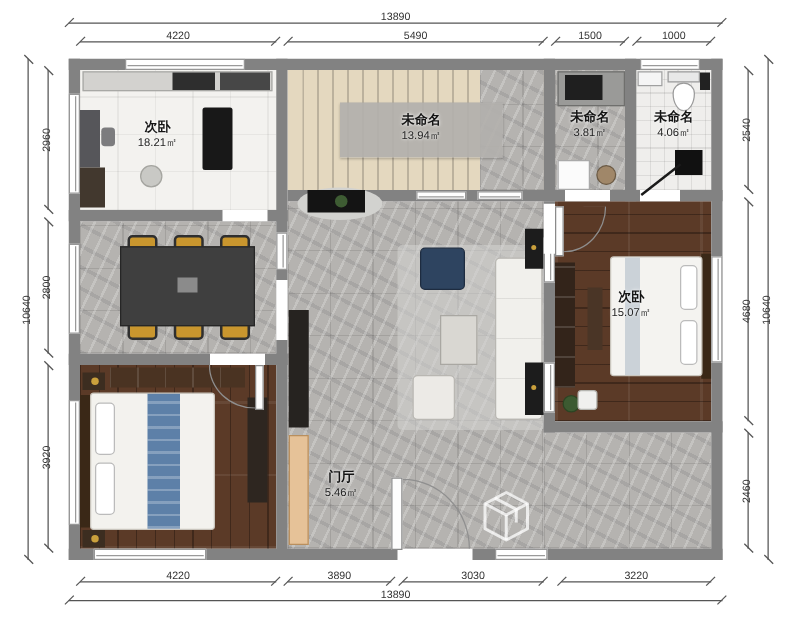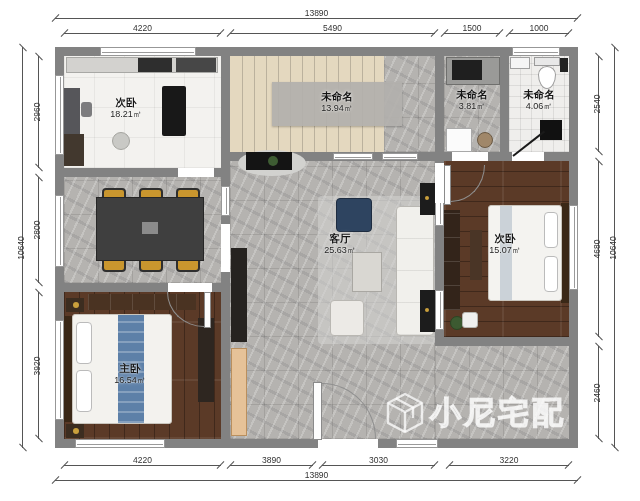--- a/index.html
+++ b/index.html
@@ -214,31 +214,27 @@
     <div class="ar">13.94㎡</div>
   </div>
   <div class="room-label" style="left:432px;top:88px;width:80px;">
     <div class="nm">未命名</div>
     <div class="ar">3.81㎡</div>
   </div>
   <div class="room-label" style="left:499px;top:88px;width:80px;">
     <div class="nm">未命名</div>
     <div class="ar">4.06㎡</div>
   </div>
-  <div class="room-label" style="left:300px;top:232px;width:80px;">
-    <div class="nm">客厅</div>
-    <div class="ar">25.63㎡</div>
-  </div>
   <div class="room-label" style="left:465px;top:232px;width:80px;">
     <div class="nm">次卧</div>
     <div class="ar">15.07㎡</div>
   </div>
-  <div class="room-label" style="left:90px;top:362px;width:80px;">
-    <div class="nm">主卧</div>
-    <div class="ar">16.54㎡</div>
+  <div class="room-label" style="left:233px;top:376px;width:80px;">
+    <div class="nm">门厅</div>
+    <div class="ar">5.46㎡</div>
   </div>
 
   <div class="dim-h" style="left:55px;top:8px;width:523px;height:10px;">
     <span class="lbl">13890</span>
     </div>
   <div class="dim-h" style="left:64px;top:23px;width:157px;height:10px;">
     <span class="lbl">4220</span>
     </div>
   <div class="dim-h" style="left:230px;top:23px;width:205px;height:10px;">
     <span class="lbl">5490</span>
@@ -294,16 +290,15 @@
 
   <div class="wm">
     <svg width="38" height="42" viewBox="0 0 38 42">
       <g fill="none" stroke="rgba(255,255,255,0.75)" stroke-width="2.4" stroke-linejoin="round">
         <polygon points="19,2 36,11 36,31 19,40 2,31 2,11"></polygon>
         <polyline points="2,11 19,20 36,11"></polyline>
         <line x1="19" y1="20" x2="19" y2="40"></line>
         <polyline points="10,6.5 27,15.5 27,26"></polyline>
       </g>
     </svg>
-    <span class="wm-text">小尼宅配</span>
   </div>
 
 </div>
 
 </body></html>

